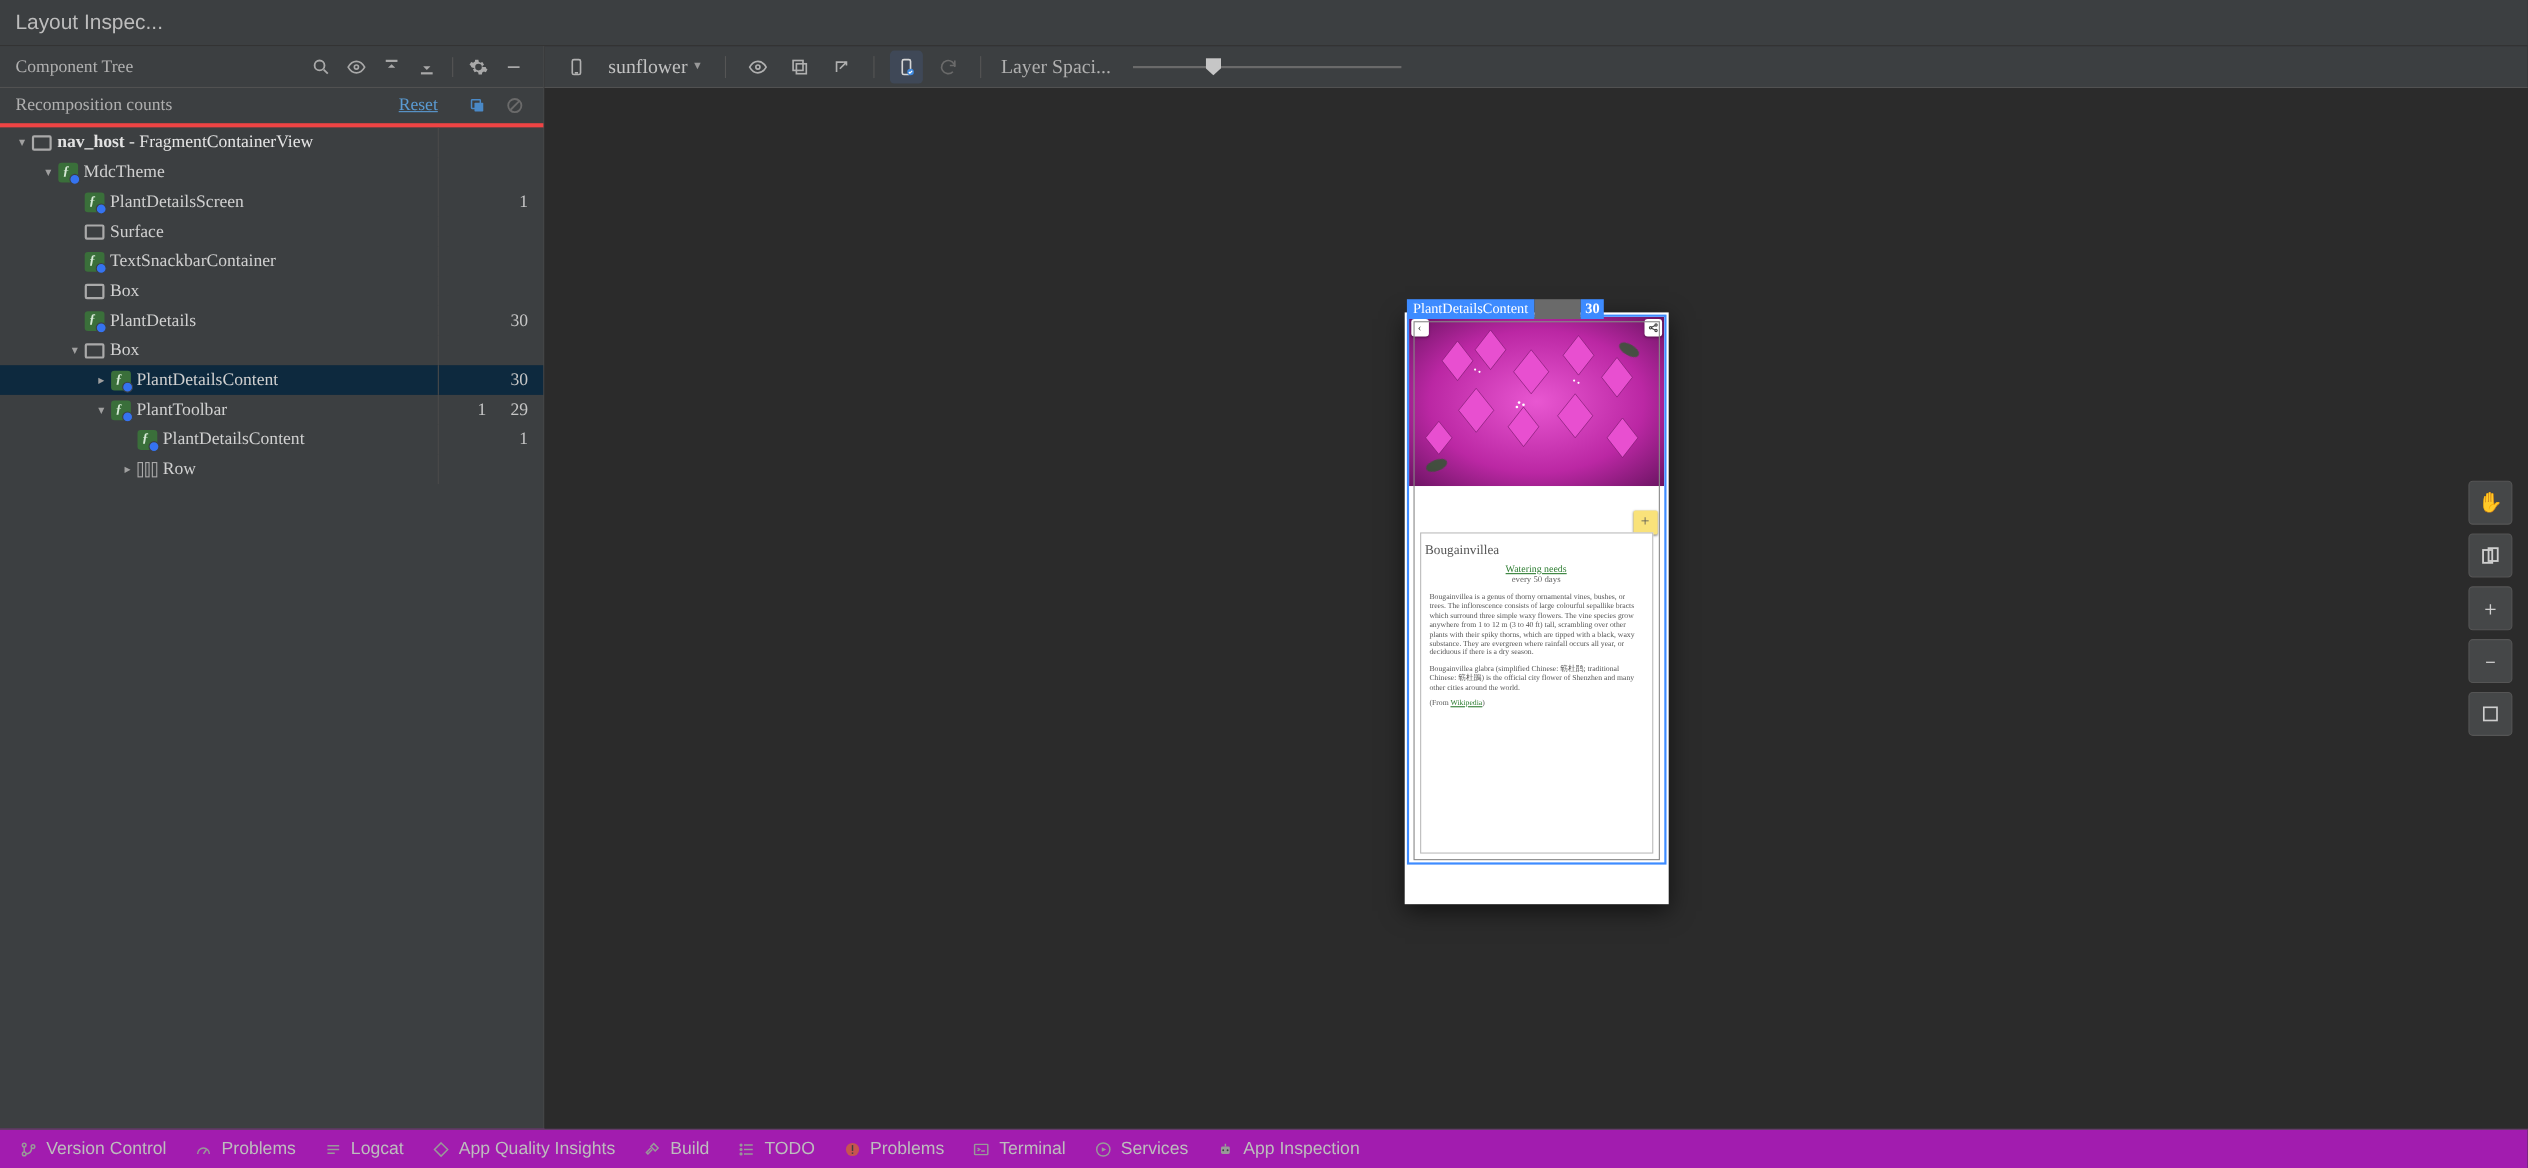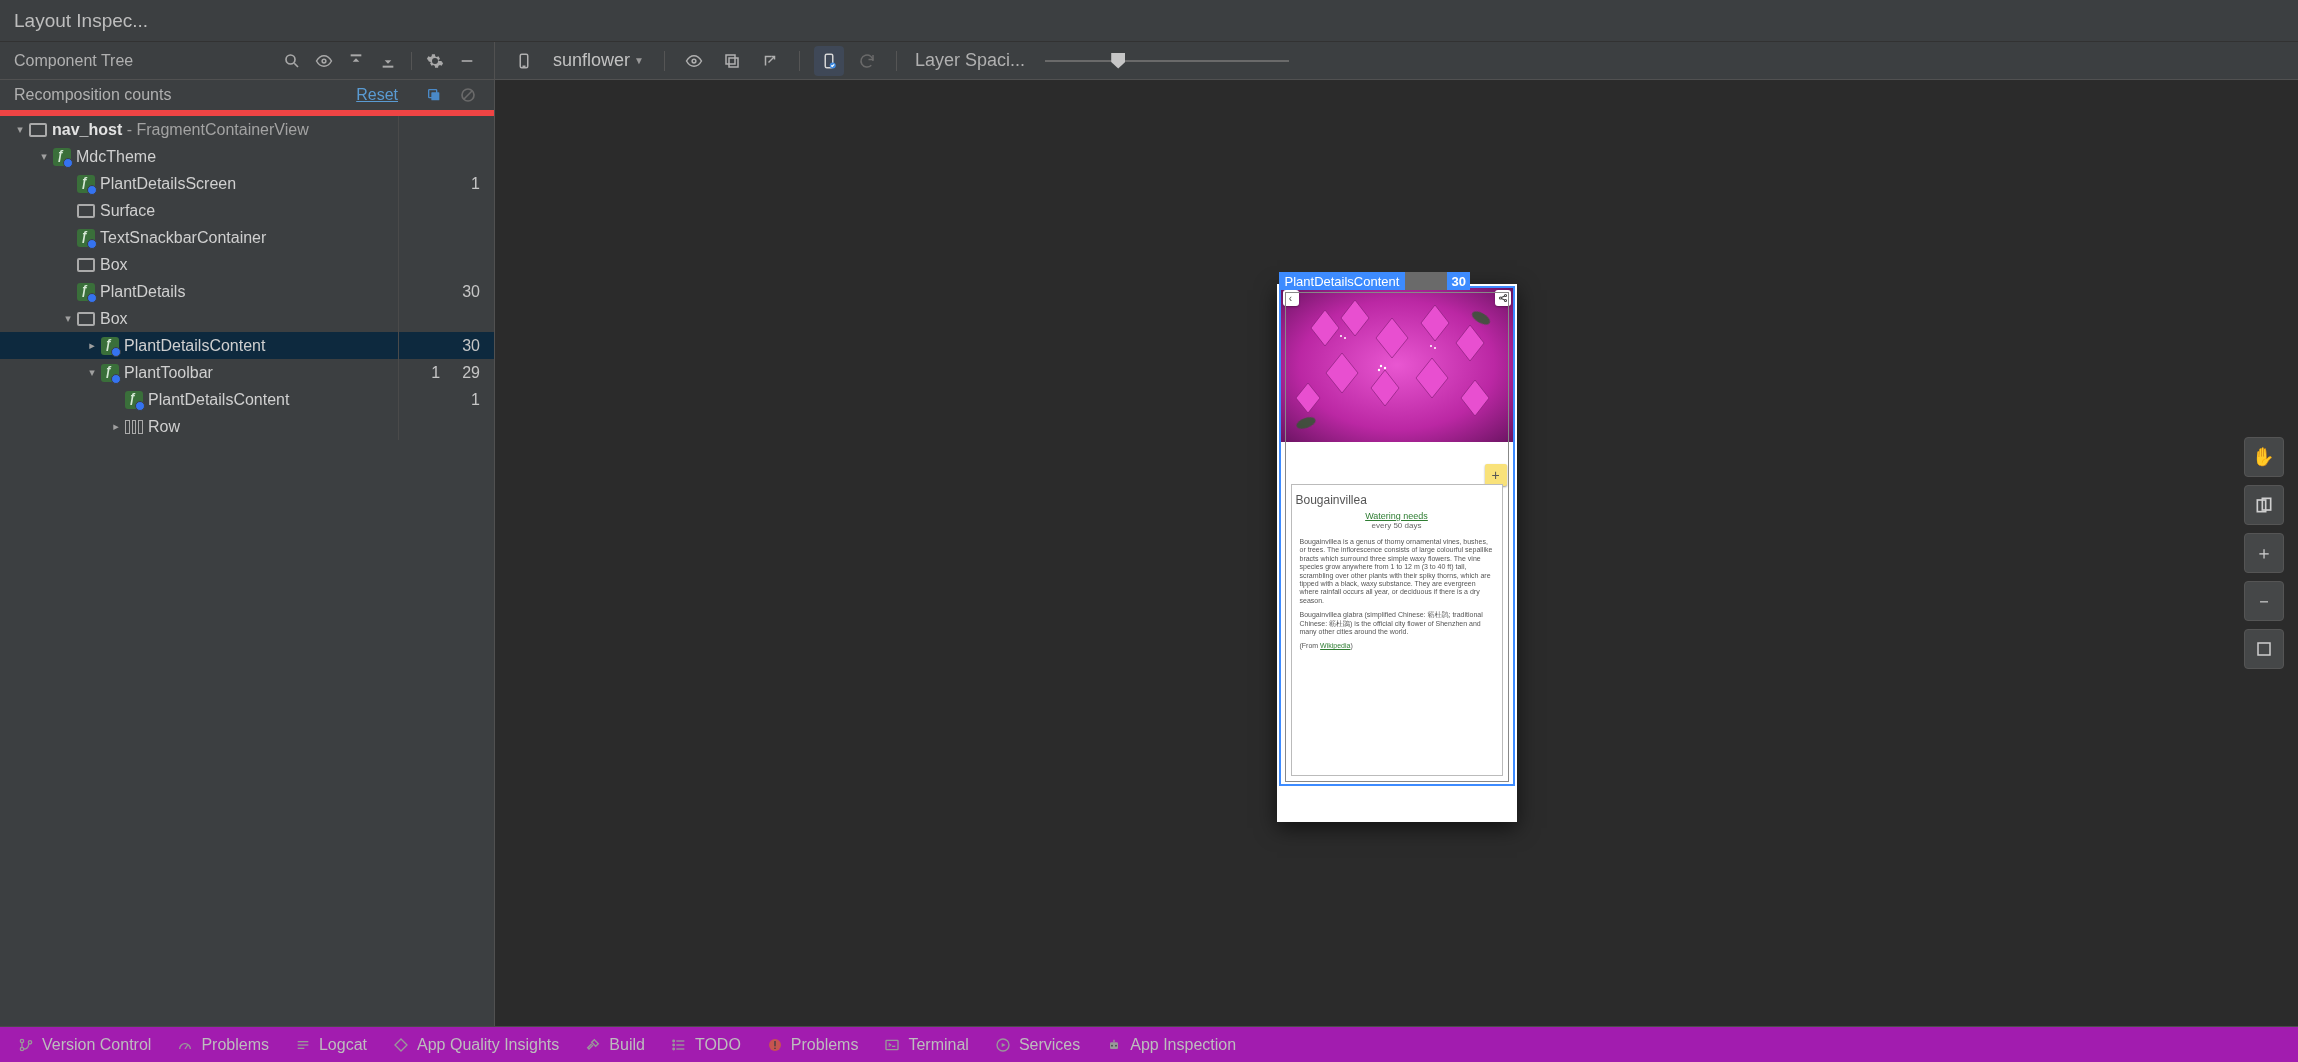--- a/index.html
+++ b/index.html
@@ -3,48 +3,48 @@
 <meta charset="utf-8">
 <style>
   * { box-sizing: border-box; margin: 0; padding: 0; }
   html, body { width: 100%; height: 100%; background: #2b2b2b; font-family: "Segoe UI", Arial, sans-serif; font-size: 13px; color: #bbbbbb; overflow: hidden; }
   .root { width: 2298px; height: 1062px; display: flex; flex-direction: column; background: #3c3f41; }
 
   
   .titlebar { height: 42px; display: flex; align-items: center; padding: 0 14px; background: #3c3f41; border-bottom: 1px solid #323232; font-size: 19px; color: #bdbdbd; }
 
   
-  .main { flex: 1; display: flex; min-height: 0; }
+  .main { flex: 1; display: flex; min-height: 0; font-family: Liberation Serif, serif; }
 
   
   .left-panel { width: 495px; display: flex; flex-direction: column; border-right: 1px solid #515151; background: #3c3f41; }
 
   .panel-header { height: 38px; display: flex; align-items: center; padding: 0 14px; background: #3c3f41; border-bottom: 1px solid #515151; gap: 6px; }
   .panel-header .title { flex: 1; font-size: 16px; color: #b0b0b0; }
   .panel-header .iconbtn { width: 26px; height: 26px; display: flex; align-items: center; justify-content: center; color: #a9a9a9; }
   .panel-header .sep { width: 1px; height: 18px; background: #555; margin: 0 4px; }
 
-  .recomp-bar { height: 36px; display: flex; align-items: center; padding: 0 14px; background: #3c3f41; border-bottom: 6px solid #ef4444; gap: 10px; }
+  .recomp-bar { height: 36px; display: flex; align-items: center; padding: 0 14px; background: #3c3f41; border-bottom: 4px solid #ef4444; gap: 10px; }
   .recomp-bar .label { flex: 1; font-size: 16px; color: #b0b0b0; }
   .recomp-bar .reset { color: #5a9bd3; text-decoration: underline; cursor: pointer; font-size: 16px; margin-right: 14px; }
   .recomp-bar .iconbtn { width: 24px; height: 24px; display: flex; align-items: center; justify-content: center; color: #a9a9a9; }
   .recomp-bar .iconbtn.disabled { color: #6a6a6a; }
 
   
   .tree { flex: 1; overflow: auto; background: #3c3f41; }
   .tree-row { display: flex; align-items: center; height: 27px; font-size: 16px; color: #cfcfcf; white-space: nowrap; }
   .tree-row.selected { background: #0d293e; }
   .tree-row .indent { display: inline-block; }
   .tree-row .arrow { width: 16px; text-align: center; color: #a0a0a0; font-size: 11px; display: inline-block; }
   .tree-row .node-icon { width: 20px; height: 20px; display: inline-flex; align-items: center; justify-content: center; margin-right: 4px; }
   .tree-row .name-cell { flex: 1; display: flex; align-items: center; min-width: 0; }
   .tree-row .counts { width: 96px; display: flex; align-items: center; justify-content: flex-end; padding-right: 14px; gap: 22px; font-size: 16px; color: #c6c6c6; border-left: 1px solid #4a4a4a; height: 100%; }
   .tree-name .primary { color: #d0d0d0; }
   .tree-name .bold { font-weight: 700; color: #e2e2e2; }
-  .tree-name .secondary { color: #a3a3a3; }
+  .tree-name .secondary { color: #e5e5e5; }
 
   .icon-compose { width: 18px; height: 18px; border-radius: 3px; background: #3a6f3a; position: relative; }
   .icon-compose::before { content: "ƒ"; position: absolute; left: 4px; top: 0px; font-size: 12px; color: #d6e9d6; font-style: italic; font-weight: bold; }
   .icon-compose::after { content: ""; position: absolute; right: -2px; bottom: -2px; width: 8px; height: 8px; border-radius: 50%; background: #3573f0; border: 1px solid #3c3f41; }
 
   .icon-view { width: 18px; height: 14px; border: 2px solid #aaa; border-radius: 2px; display: inline-block; }
   .icon-row { width: 18px; height: 14px; display: inline-flex; gap: 2px; }
   .icon-row span { flex: 1; border: 1.5px solid #aaa; }
 
   

